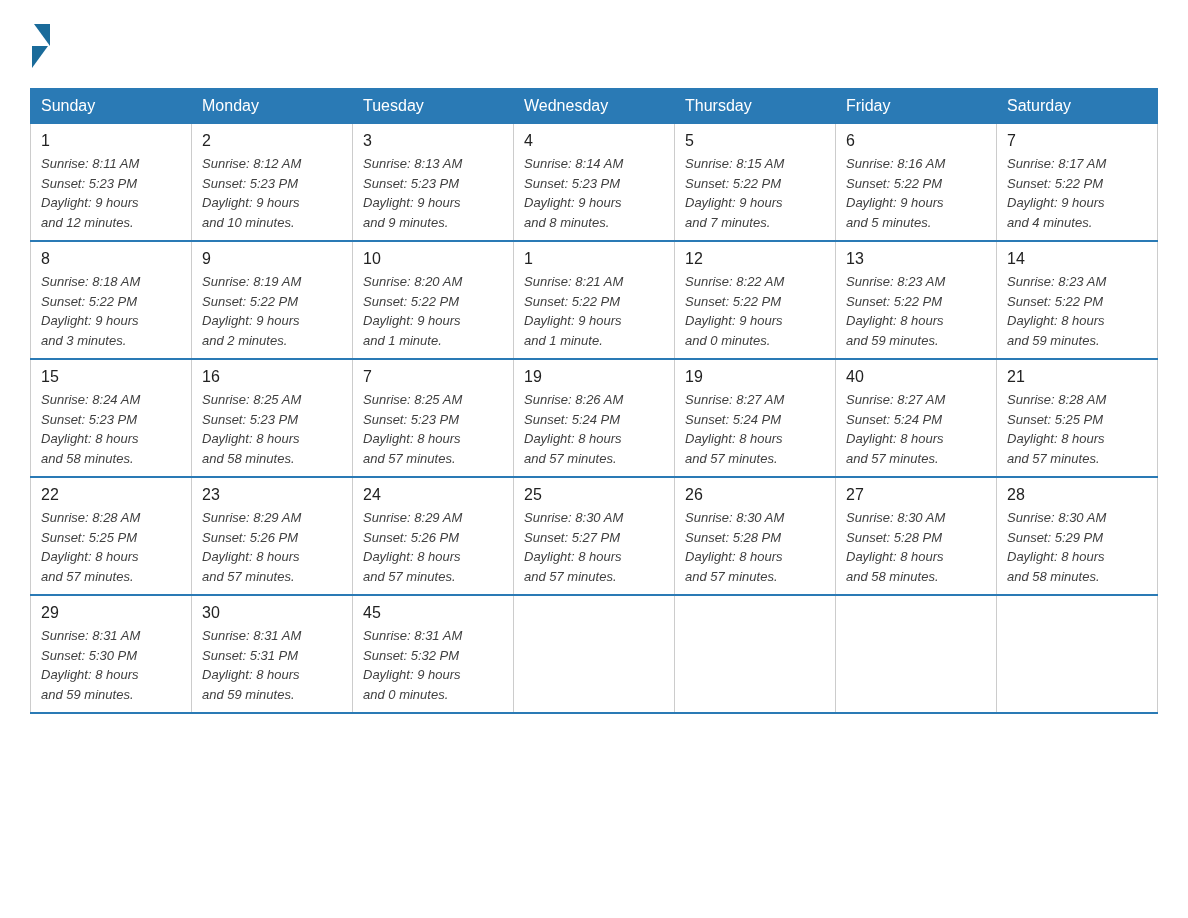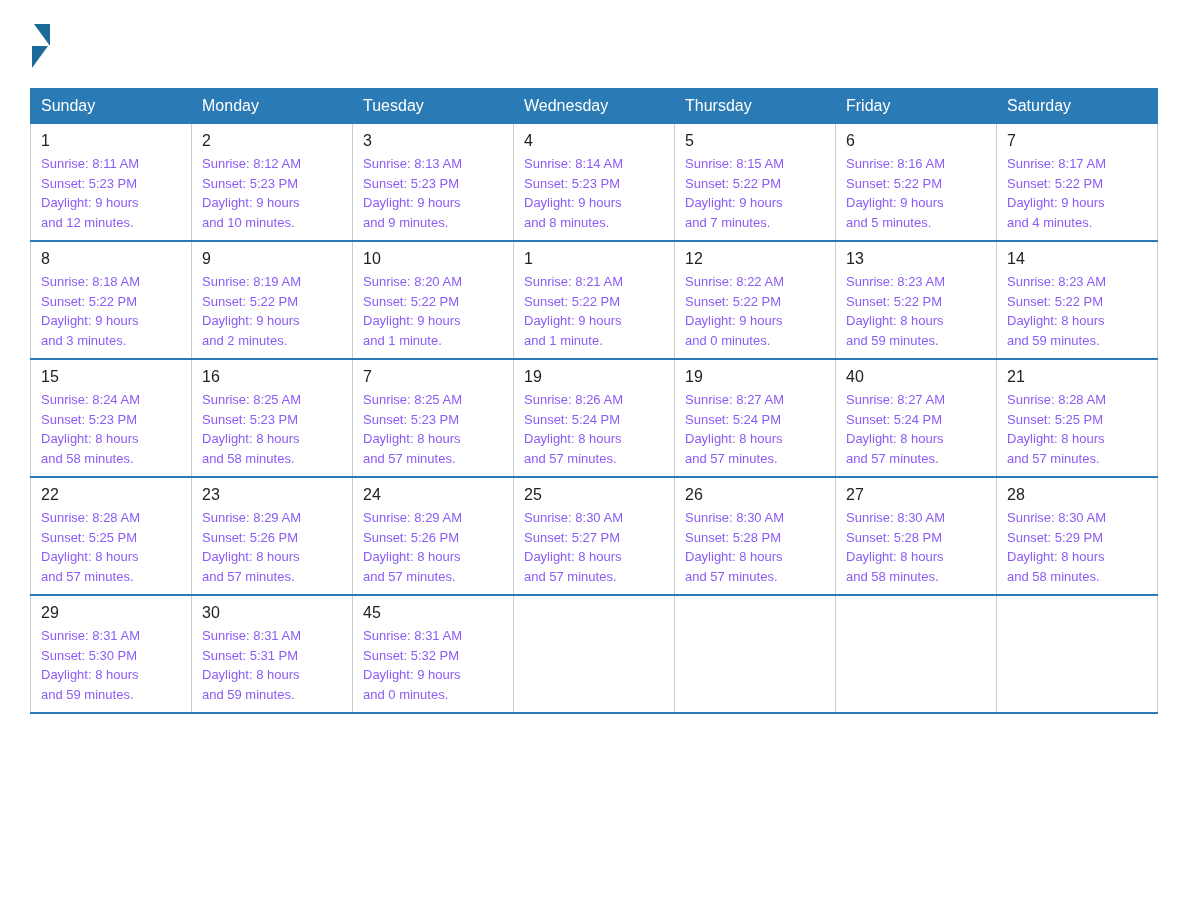--- a/index.html
+++ b/index.html
@@ -87,21 +87,22 @@
     }
     .day-num {
       font-size: 16px;
       font-weight: normal;
       color: #222;
       margin-bottom: 4px;
     }
     .day-info {
       font-size: 13px;
       line-height: 1.5;
-      color: #8b5cf6;
+      color: #404040;
+      font-style: italic;
     }
     .empty-cell {
       background: #fff;
     }
   </style>
 </head>
 <body>
 
 <div class="header">
   <div class="logo">

